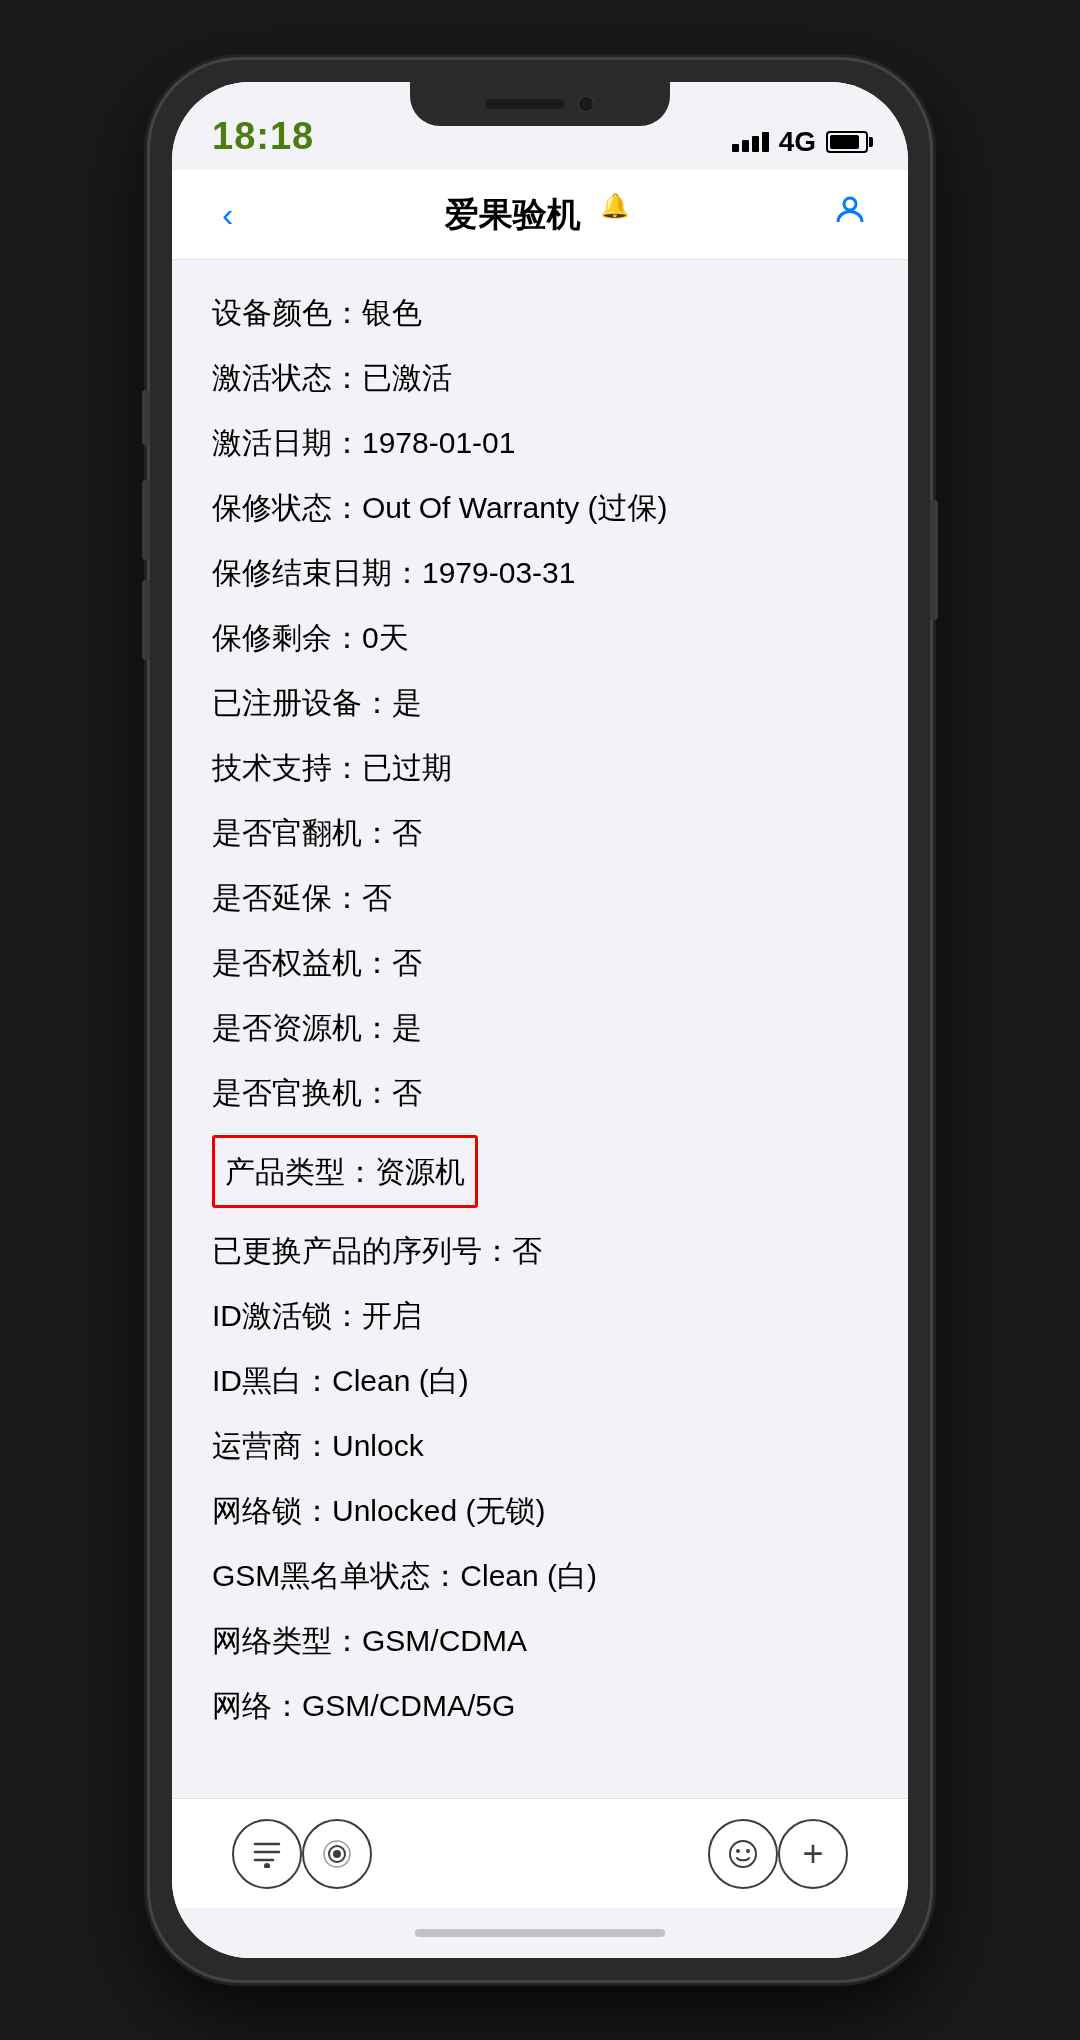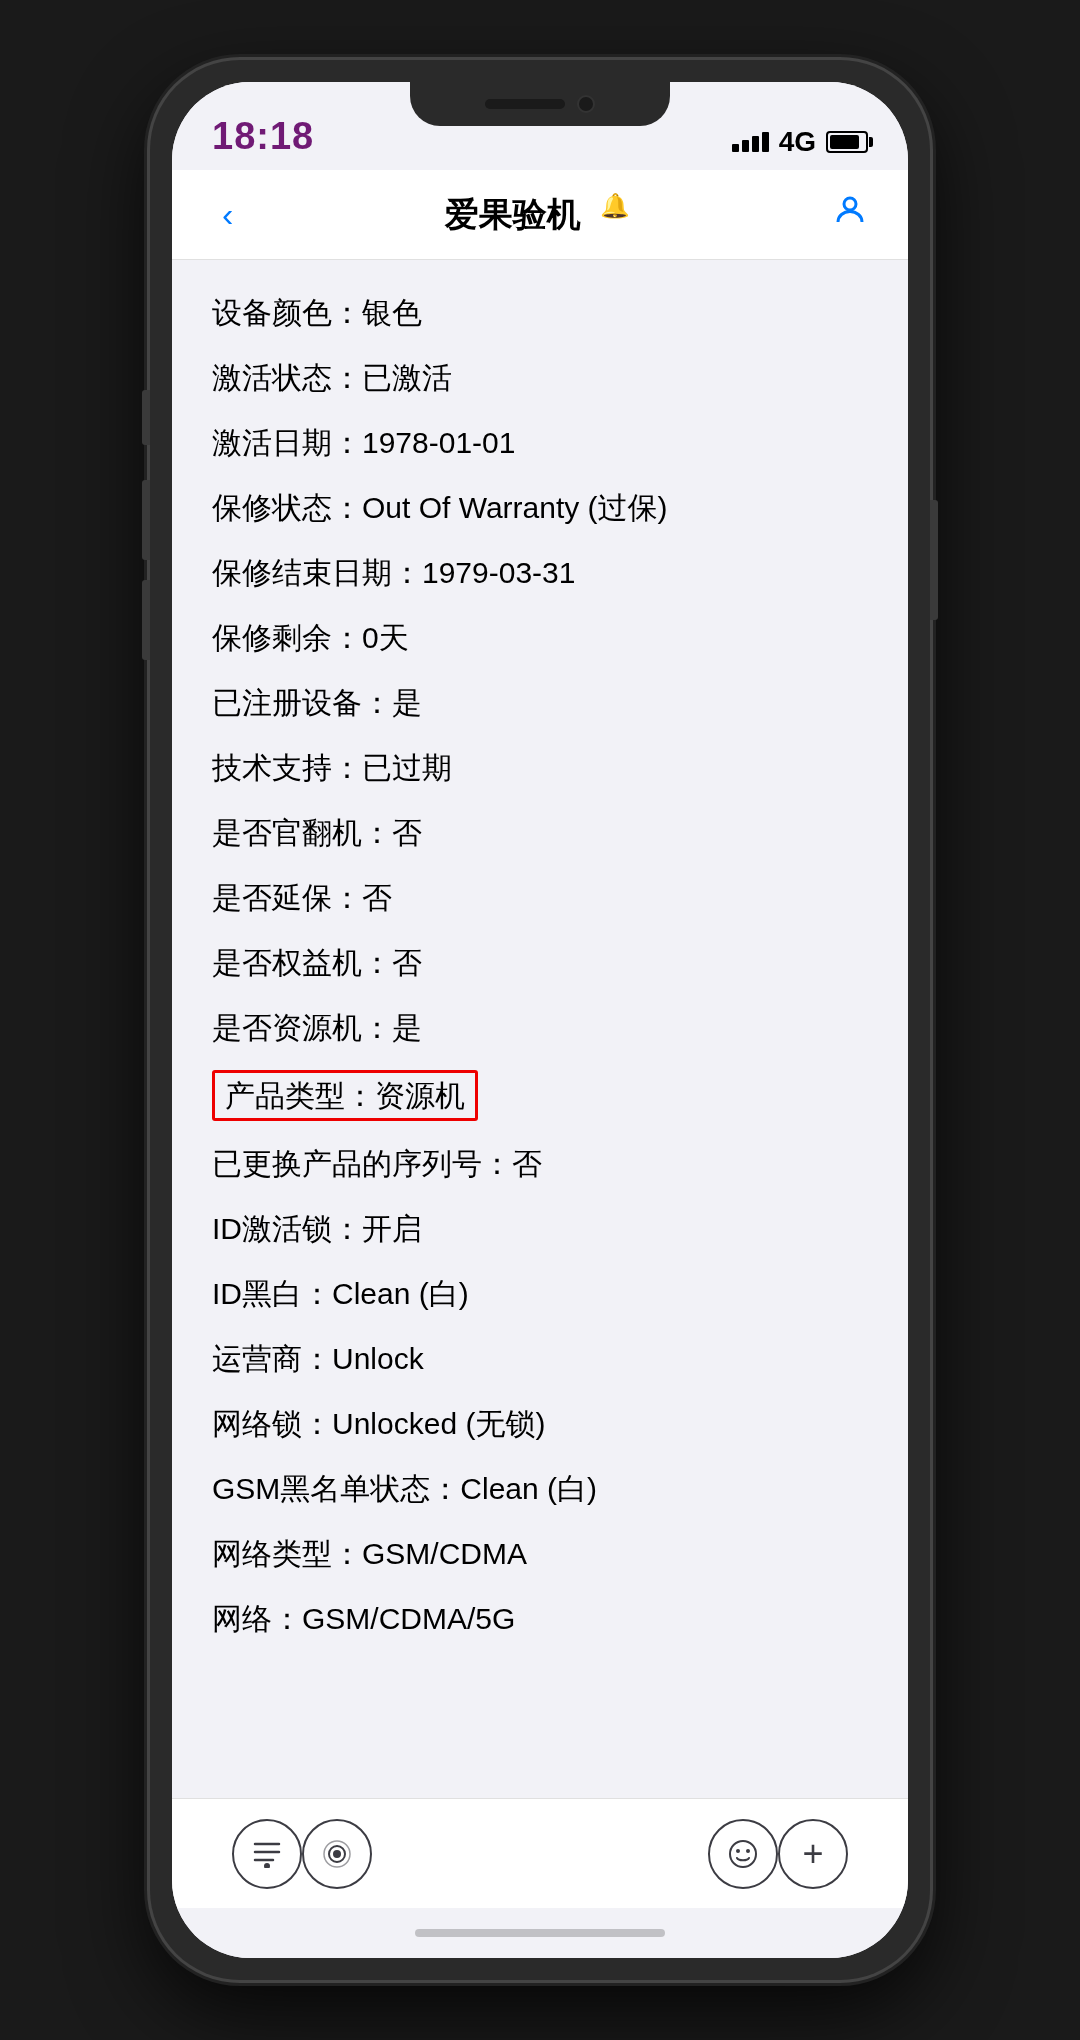--- a/index.html
+++ b/index.html
@@ -116,21 +116,21 @@
       align-items: flex-end;
       justify-content: space-between;
       padding: 0 40px 12px;
       flex-shrink: 0;
       position: relative;
       z-index: 10;
     }
     .status-time {
       font-size: 38px;
       font-weight: 600;
-      color: #701a75;
+      color: #4d7c0f;
       letter-spacing: 1px;
     }
     .status-icons {
       display: flex;
       align-items: center;
       gap: 10px;
       justify-content: center;
     }
     .signal-bars {
       display: flex;
@@ -221,21 +221,21 @@
     }
 
     .info-row.highlighted {
       background: transparent;
       position: relative;
     }
 
     .highlight-box {
       display: inline-block;
       border: 3px solid #e00;
-      padding: 0 10px;
+      padding: 11px 10px;
       border-radius: 3px;
       font-size: 30px;
       color: #000;
       line-height: 1.5;
     }
 
     
     .bottom-toolbar {
       height: 110px;
       background: #fff;
@@ -330,20 +330,21 @@
         <div class="info-row"><span>激活日期：</span><span>1978-01-01</span></div>
         <div class="info-row"><span>保修状态：</span><span>Out Of Warranty (过保)</span></div>
         <div class="info-row"><span>保修结束日期：</span><span>1979-03-31</span></div>
         <div class="info-row"><span>保修剩余：</span><span>0天</span></div>
         <div class="info-row"><span>已注册设备：</span><span>是</span></div>
         <div class="info-row"><span>技术支持：</span><span>已过期</span></div>
         <div class="info-row"><span>是否官翻机：</span><span>否</span></div>
         <div class="info-row"><span>是否延保：</span><span>否</span></div>
         <div class="info-row"><span>是否权益机：</span><span>否</span></div>
         <div class="info-row"><span>是否资源机：</span><span>是</span></div>
+        <div class="info-row"><span>是否官换机：</span><span>否</span></div>
         <div class="info-row highlighted"><span class="highlight-box">产品类型：资源机</span></div>
         <div class="info-row"><span>已更换产品的序列号：</span><span>否</span></div>
         <div class="info-row"><span>ID激活锁：</span><span>开启</span></div>
         <div class="info-row"><span>ID黑白：</span><span>Clean (白)</span></div>
         <div class="info-row"><span>运营商：</span><span>Unlock</span></div>
         <div class="info-row"><span>网络锁：</span><span>Unlocked (无锁)</span></div>
         <div class="info-row"><span>GSM黑名单状态：</span><span>Clean (白)</span></div>
         <div class="info-row"><span>网络类型：</span><span>GSM/CDMA</span></div>
         <div class="info-row"><span>网络：</span><span>GSM/CDMA/5G</span></div>
         <div class="info-row"></div>

